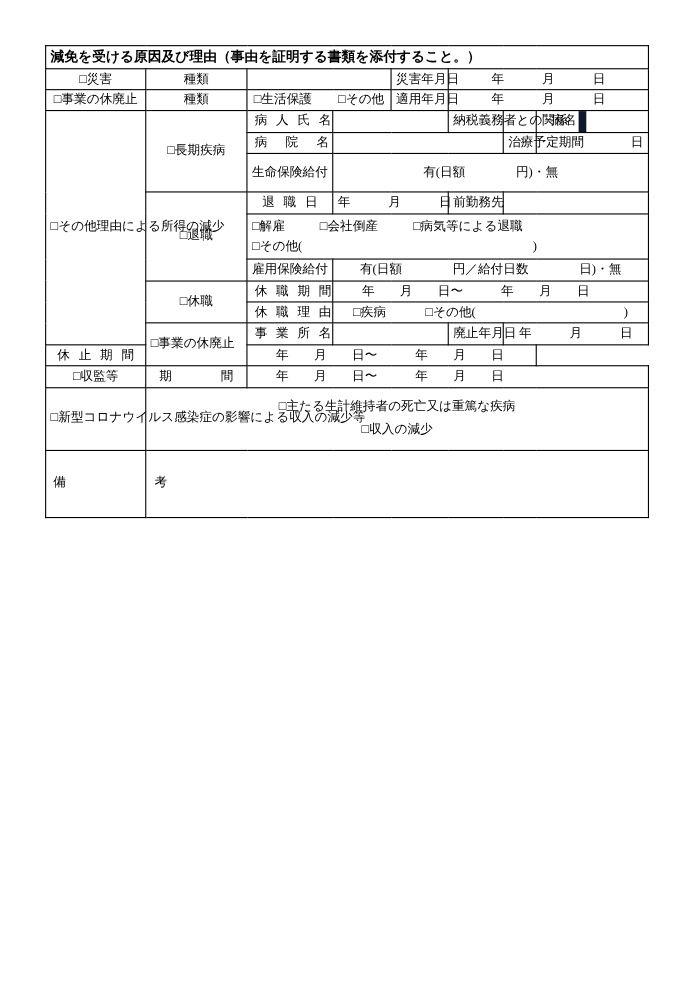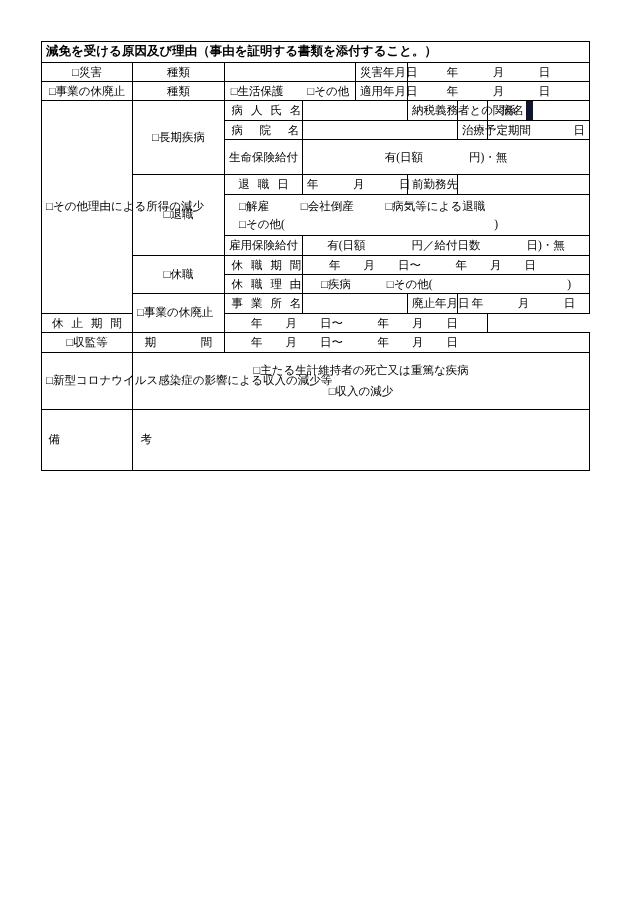--- a/index.html
+++ b/index.html
@@ -67,21 +67,20 @@
     text-align: right;
   }
   .two-line {
     white-space: normal;
     line-height: 1.6;
     vertical-align: top;
     padding-top: 4px;
   }
   .chk-row {
     white-space: nowrap;
-    margin-left: 10px;
   }
   .chk-gap {
     display: inline-block;
     width: 26px;
   }
   .remarks-cell {
     height: 56px;
     vertical-align: middle;
   }
   .covid-cell {

